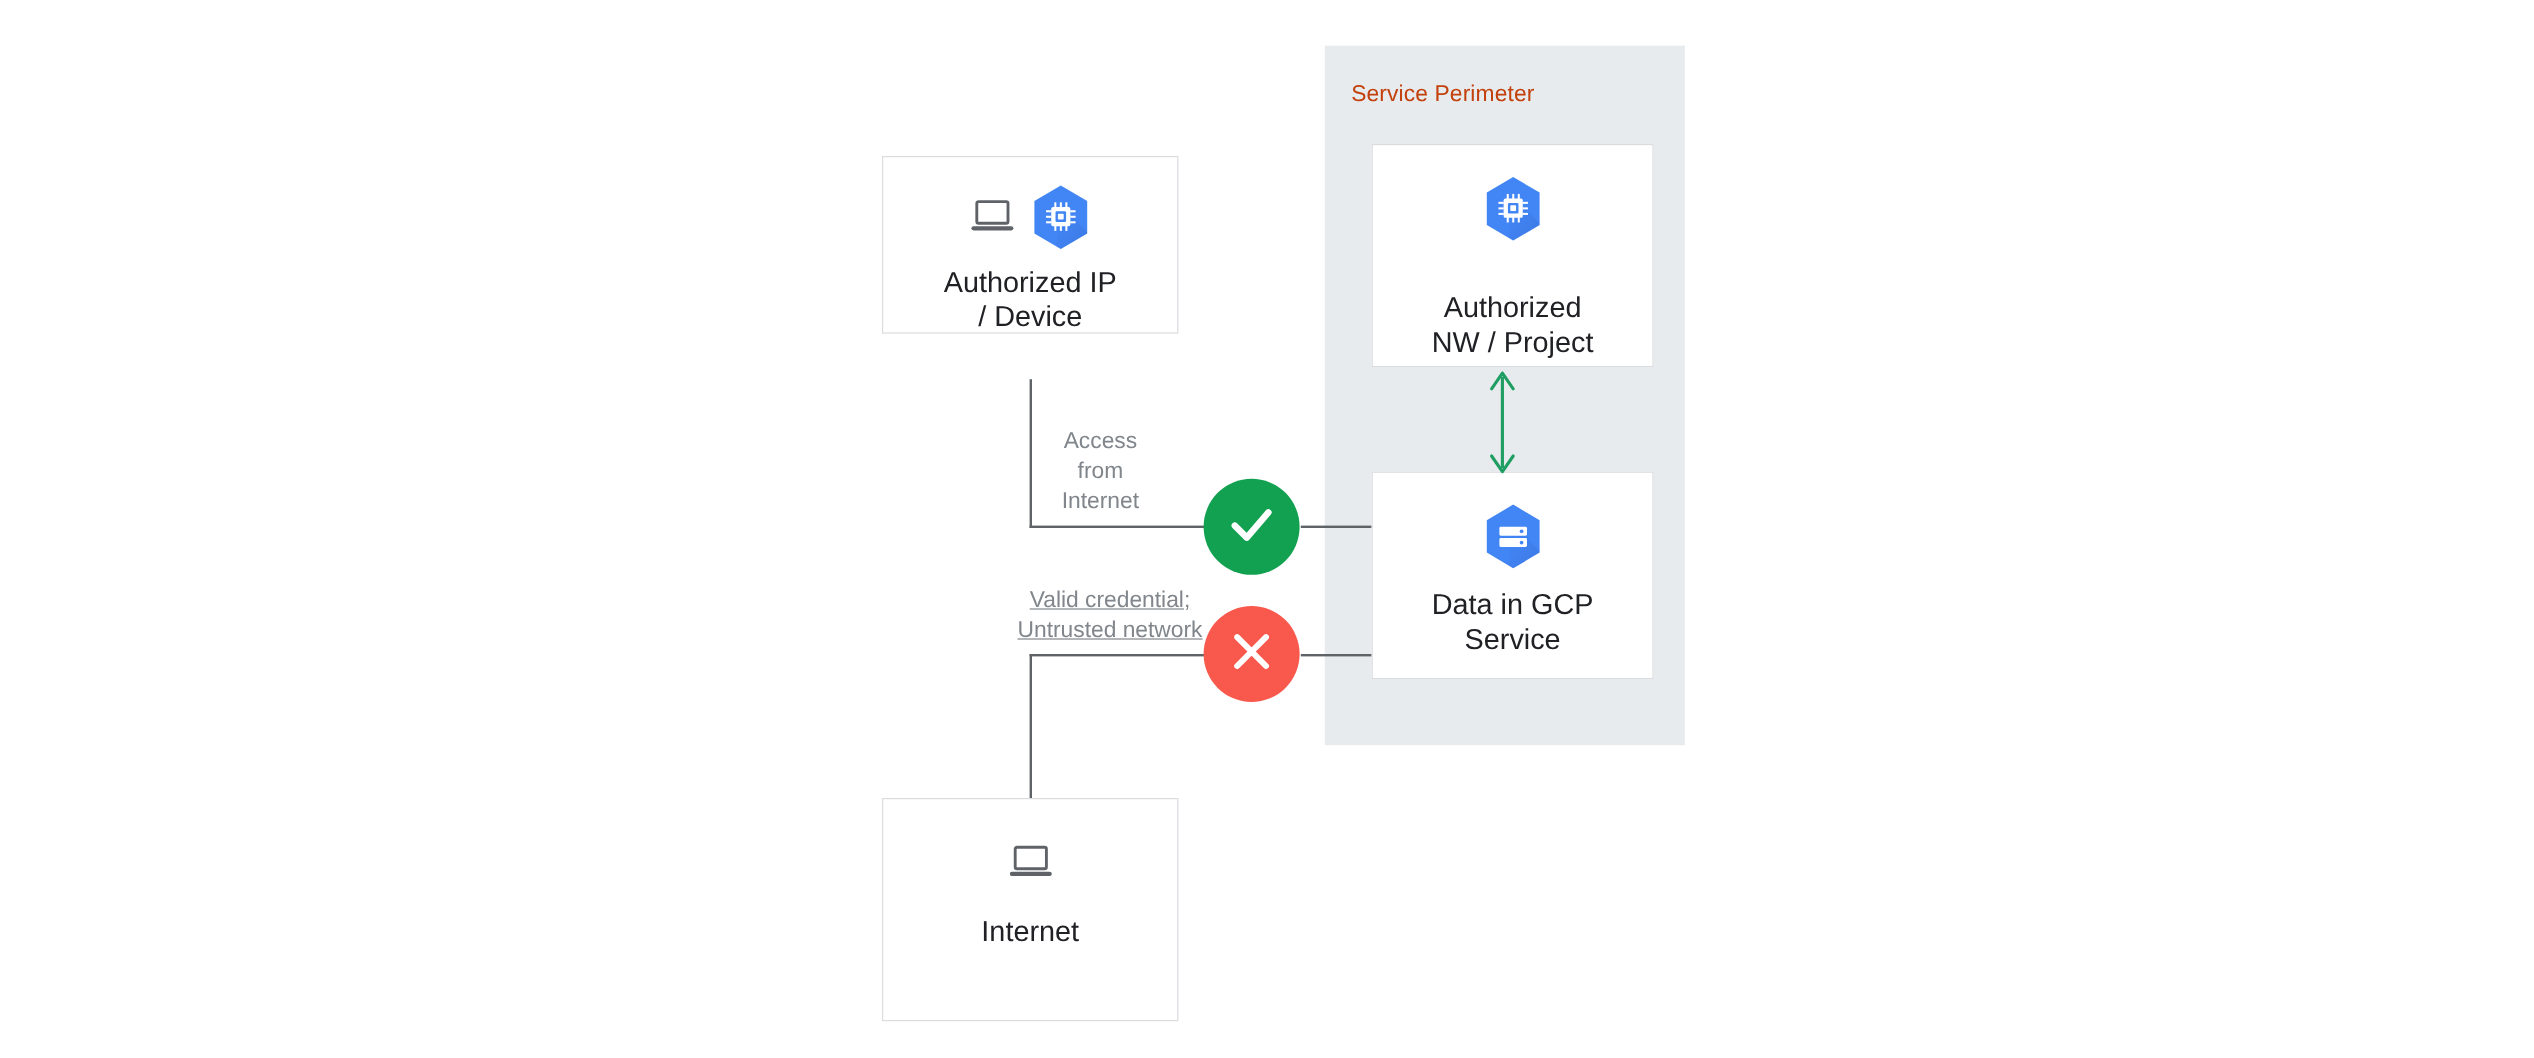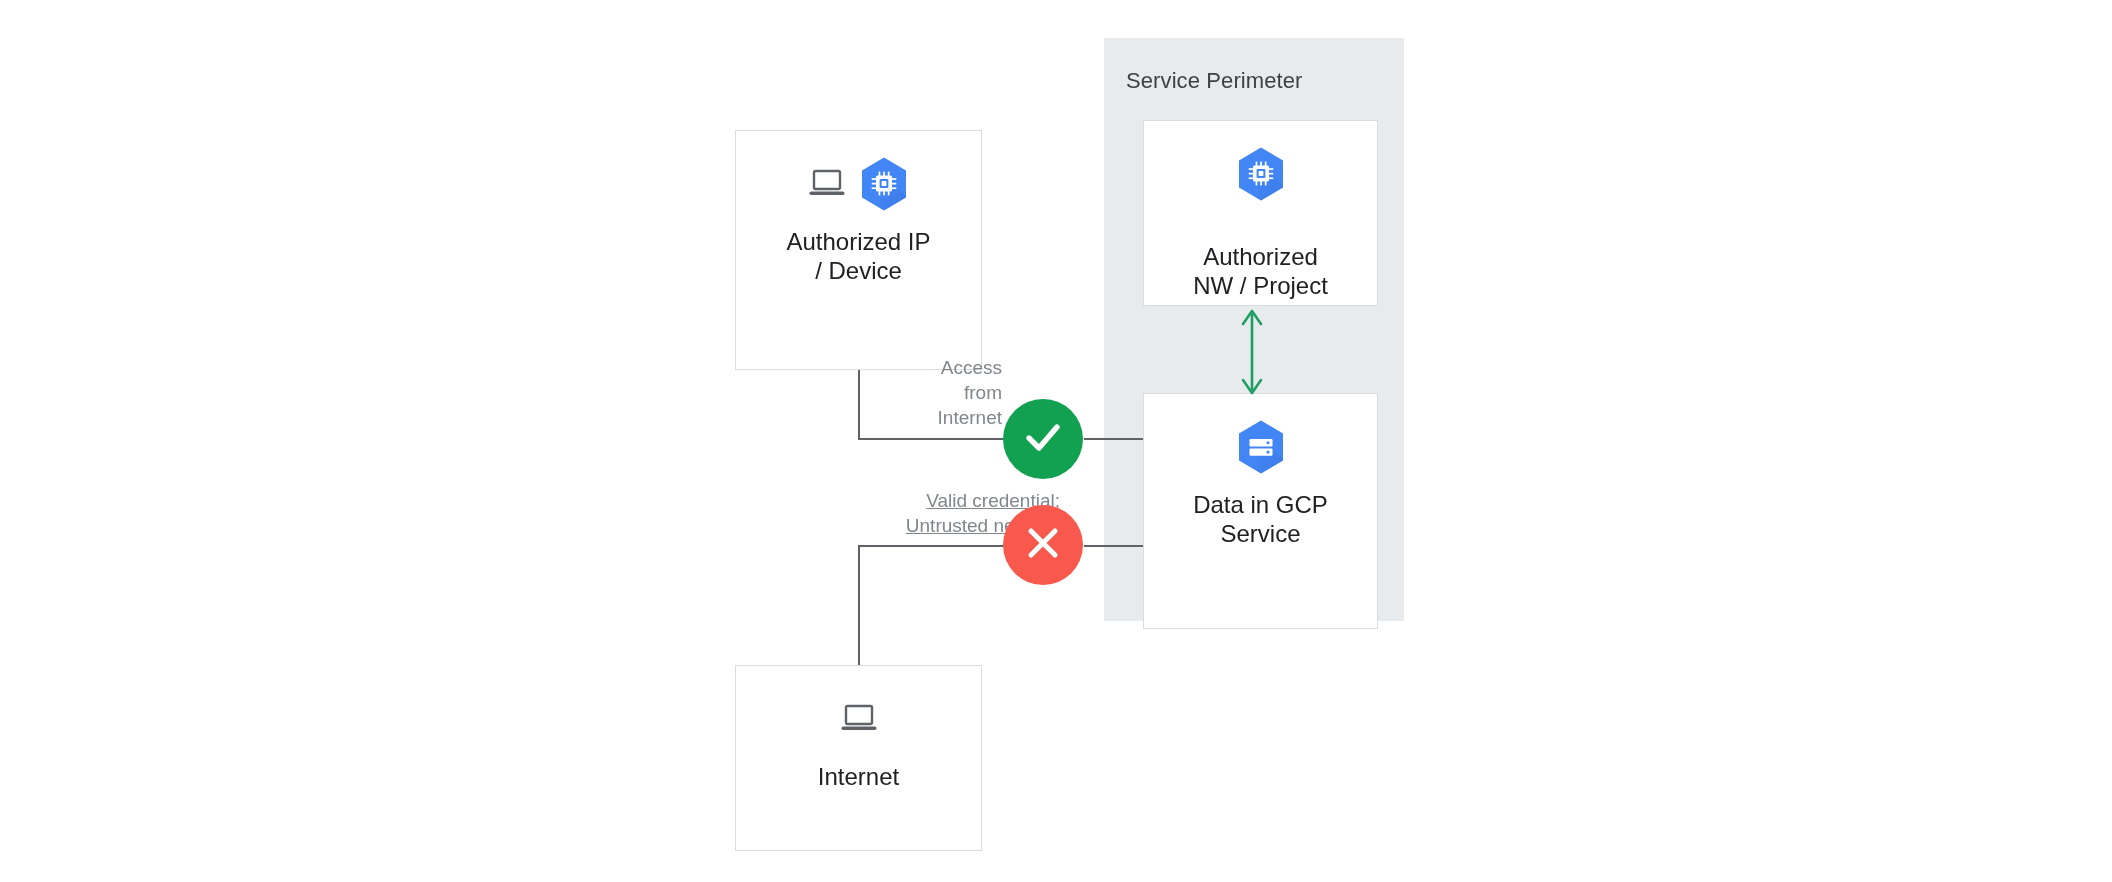--- a/index.html
+++ b/index.html
@@ -18,22 +18,22 @@
   
   #perimeter{
     position:absolute;
     left:1104px; top:38px;
     width:300px; height:583px;
     background:#e8ebed;
   }
   #perimeter-label{
     position:absolute;
     left:1126px; top:68px;
-    font-size:22px;
-    color:#404040;
+    font-size:19px;
+    color:#c2410c;
     letter-spacing:.1px;
     white-space:nowrap;
   }
   
   .node{
     position:absolute;
     background:#ffffff;
     border:1px solid #dadce0;
     box-sizing:border-box;
     display:flex;
@@ -50,45 +50,44 @@
     margin-top:22px;
   }
   .node .node-label{
     margin-top:12px;
     font-size:24px;
     line-height:29px;
     color:#202124;
     text-align:center;
     white-space:pre-line;
   }
-  #node-authorized-ip{ left:735px; top:130px; width:247px; height:240px; }
+  #node-authorized-ip{ left:735px; top:130px; width:247px; height:148px; }
   #node-internet{      left:735px; top:665px; width:247px; height:186px; }
   #node-authorized-nw{ left:1143px; top:120px; width:235px; height:186px;gap:25px; }
-  #node-data-gcp{      left:1143px; top:393px; width:235px; height:236px; }
+  #node-data-gcp{      left:1143px; top:393px; width:235px; height:173px; }
 
   
   .line{ position:absolute; background:#5f6368; }
   
   #line-top-v{ left:858px; top:316px; width:2px; height:124px; }
   #line-top-h{ left:858px; top:438px; width:186px; height:2px; }
   #line-top-h2{ left:1084px; top:438px; width:60px; height:2px; }
   
   #line-bot-v{ left:858px; top:545px; width:2px; height:121px; }
   #line-bot-h{ left:858px; top:545px; width:186px; height:2px; }
   #line-bot-h2{ left:1084px; top:545px; width:60px; height:2px; }
 
   
   .edge-label{
     position:absolute;
     font-size:19px;
     line-height:25px;
     color:#80868b;
-    text-align:right;
+    text-align:center;
     white-space:pre-line;
-    margin-left:20px;
   }
   #label-access-from-internet{ left:852px; top:355px; width:130px; }
   #label-valid-credential{ left:810px; top:488px; width:230px;text-decoration:underline; }
 
   
   .badge{
     position:absolute;
     width:80px; height:80px;
     border-radius:50%;
     display:flex; align-items:center; justify-content:center;

